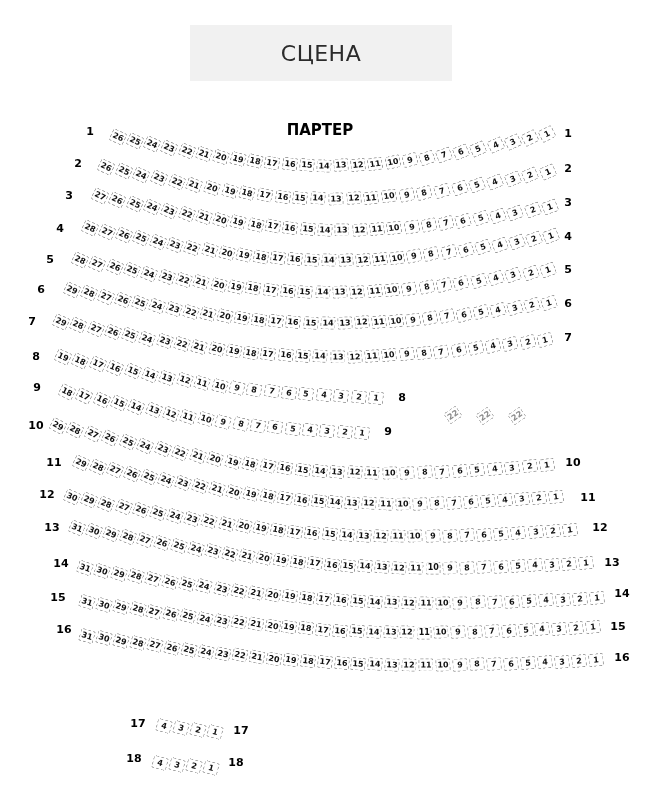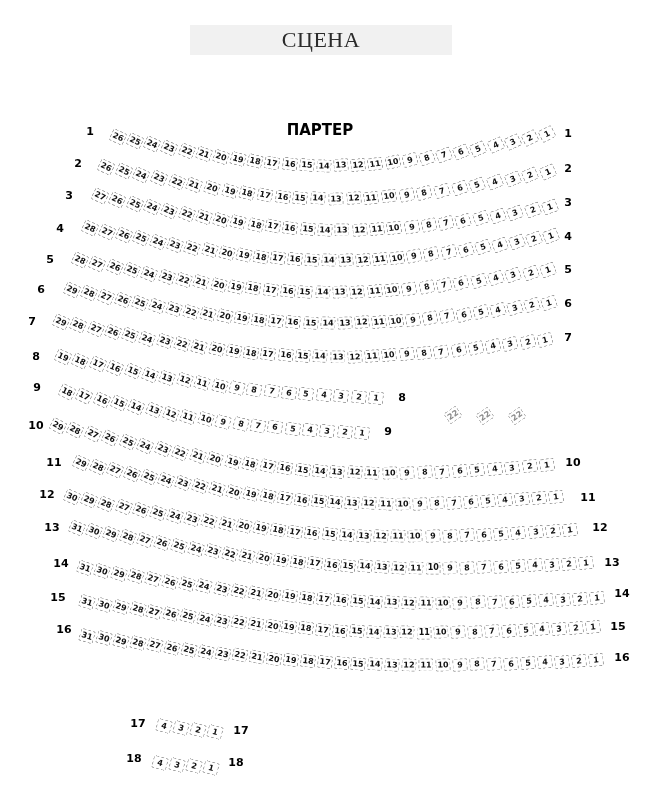--- a/index.html
+++ b/index.html
@@ -1,22 +1,22 @@
 <!DOCTYPE html>
 <html><head>
 <meta charset="utf-8">
 <style>
   html,body { margin:0; padding:0; background:#ffffff; }
   .hall {
     position:relative; width:650px; height:800px; background:#ffffff;
     font-family:"DejaVu Sans", sans-serif; overflow:hidden;
   }
   .stage {
-    position:absolute; left:190px; top:25px; width:262px; height:30px;
-    background:#f1f1f1; display:flex; align-items:center; justify-content:center;font-family:Liberation Serif, serif;
+    position:absolute; left:190px; top:25px; width:262px; height:56px;
+    background:#f1f1f1; display:flex; align-items:center; justify-content:center;
   }
   .stage span {
     font-size:22px; font-weight:400; color:#2b2b2b; letter-spacing:0.5px;
   }
   .section-title {
     position:absolute; left:320px; top:130px; transform:translate(-50%,-50%);
     font-size:15px; font-weight:700; color:#000;
   }
   .seat {
     position:absolute; width:15px; height:13px; box-sizing:border-box;

